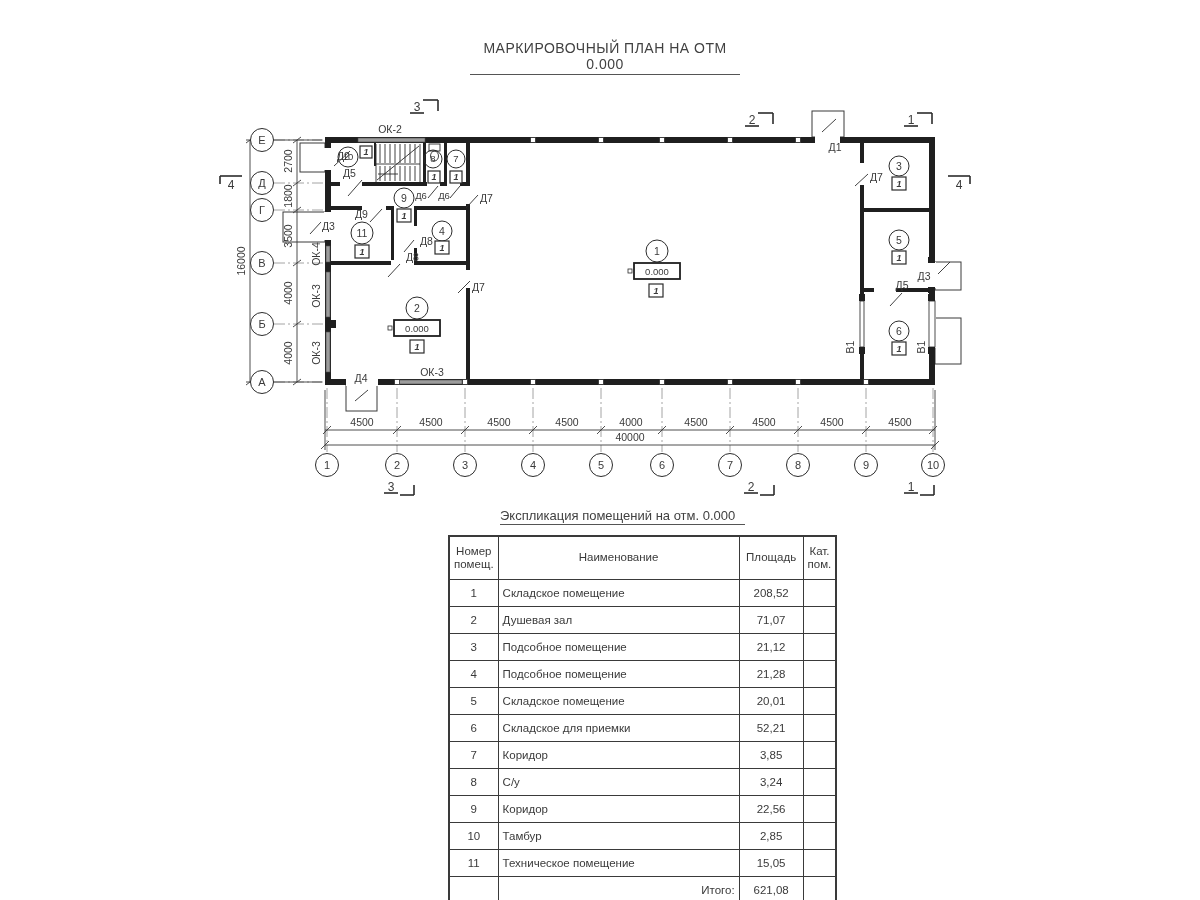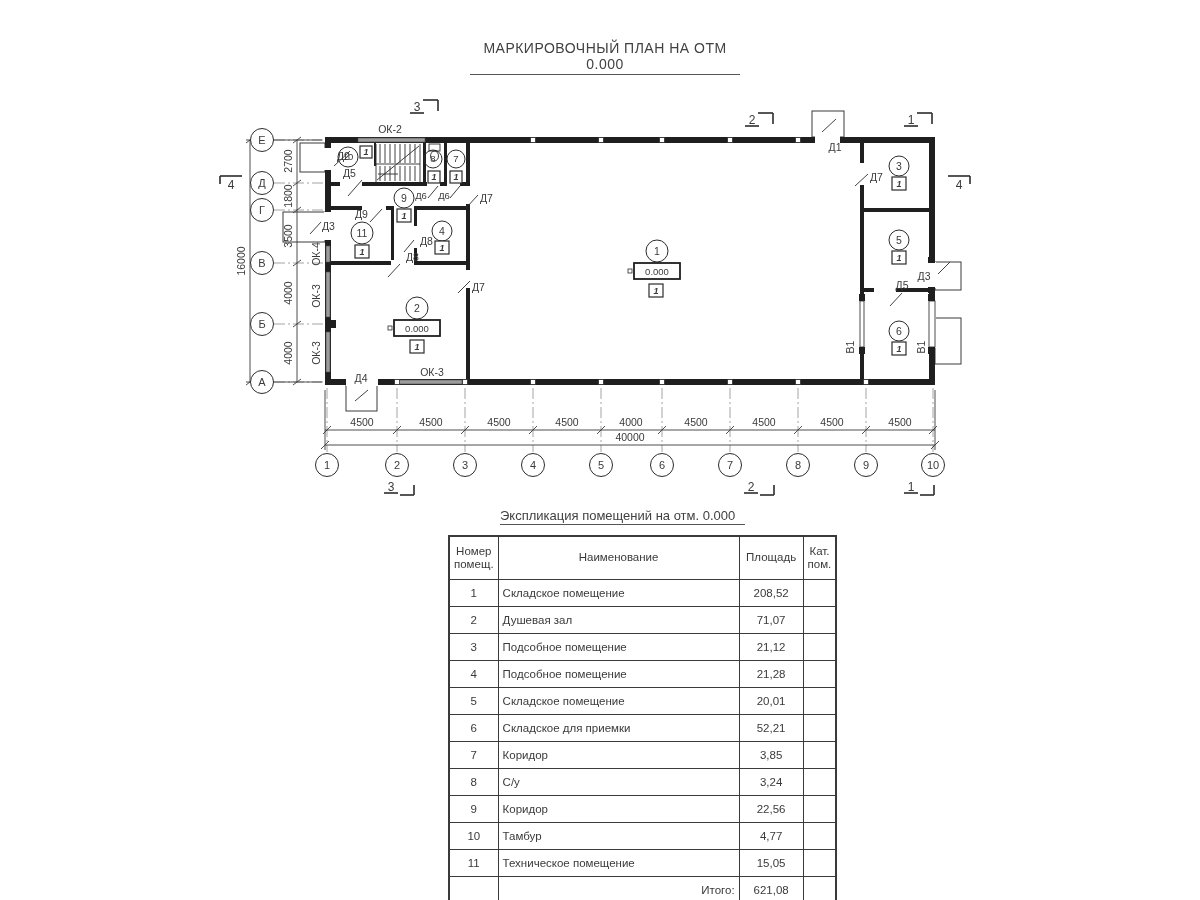--- a/index.html
+++ b/index.html
@@ -467,21 +467,21 @@
       </tr>
       <tr>
         <td class="c">9</td>
         <td>Коридор</td>
         <td class="c">22,56</td>
         <td></td>
       </tr>
       <tr>
         <td class="c">10</td>
         <td>Тамбур</td>
-        <td class="c">4,77</td>
+        <td class="c">2,85</td>
         <td></td>
       </tr>
       <tr>
         <td class="c">11</td>
         <td>Техническое помещение</td>
         <td class="c">15,05</td>
         <td></td>
       </tr>
       <tr>
         <td></td>

